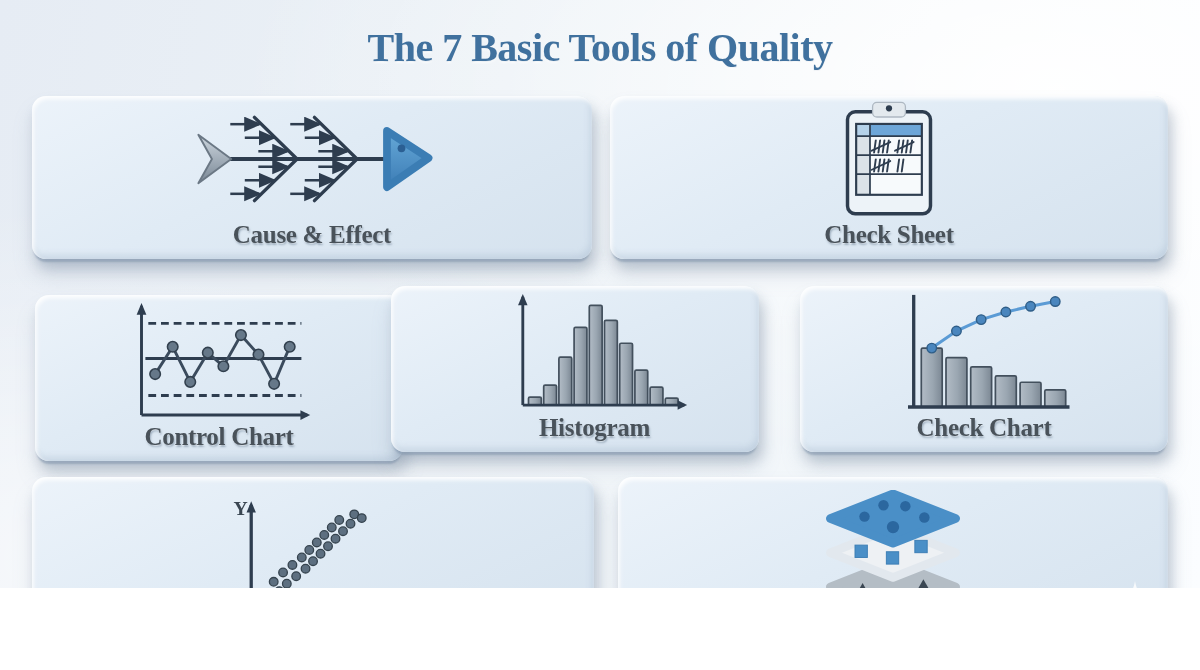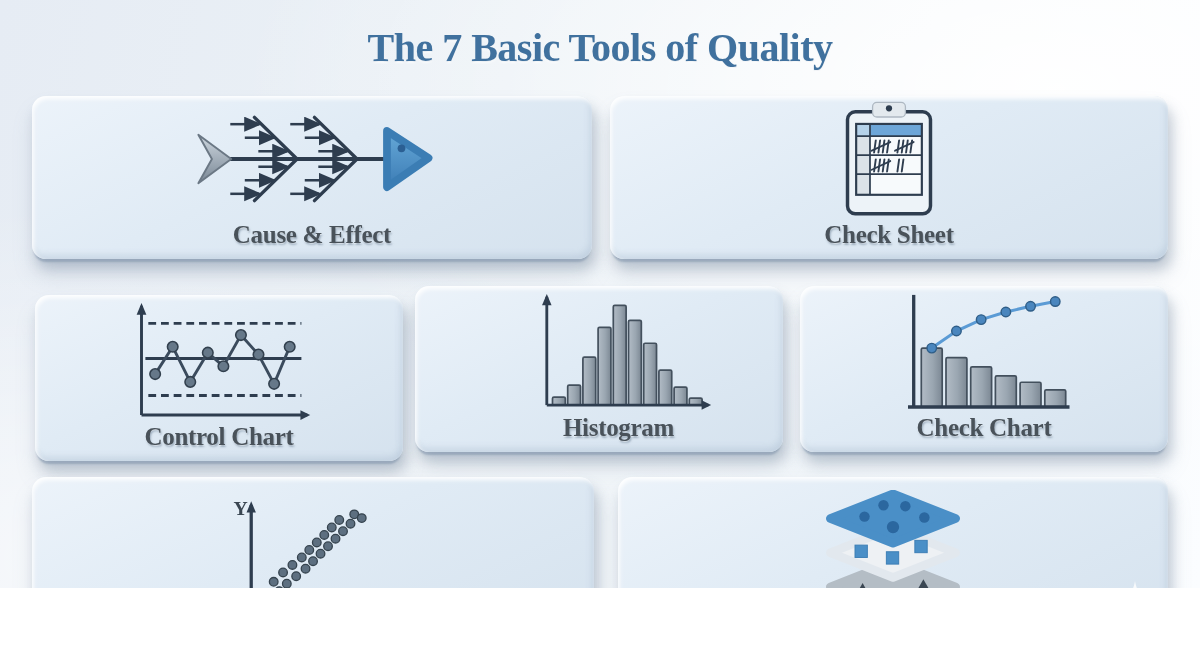--- a/index.html
+++ b/index.html
@@ -30,21 +30,21 @@
   }
   .icon-wrap{flex:1;display:flex;align-items:center;justify-content:center;width:100%;}
   .card-label{
     font-size:25px;font-weight:bold;color:#49525a;letter-spacing:-0.3px;
     text-shadow:1px 2px 2px rgba(110,130,150,.55), 0 1px 0 rgba(255,255,255,.5);
   }
   
   .card-a{left:32px;top:96px;width:560px;height:163px;}
   .card-b{left:610px;top:96px;width:558px;height:163px;}
   .card-c{left:35px;top:286px;width:368px;height:166px;margin-top:9px;}
-  .card-d{left:415px;top:286px;width:368px;height:166px;padding-left:39px;}
+  .card-d{left:391px;top:286px;width:368px;height:166px;padding-left:39px;}
   .card-e{left:800px;top:286px;width:368px;height:166px;}
   .card-f{left:32px;top:477px;width:562px;height:168px;}
   .card-g{left:618px;top:477px;width:550px;height:168px;}
   
   .axis{stroke:#2e3d4f;fill:none;}
   .rib{stroke:#2e3d4f;stroke-width:3.5;stroke-linecap:round;}
   .fishbone-arrow{stroke:#2e3d4f;stroke-width:2.6;marker-end:url(#ah);}
   .dashed-limit{stroke:#2e3d4f;stroke-width:3;stroke-dasharray:8 5;}
   .sparkle{position:absolute;right:6px;bottom:10px;}
 </style>

